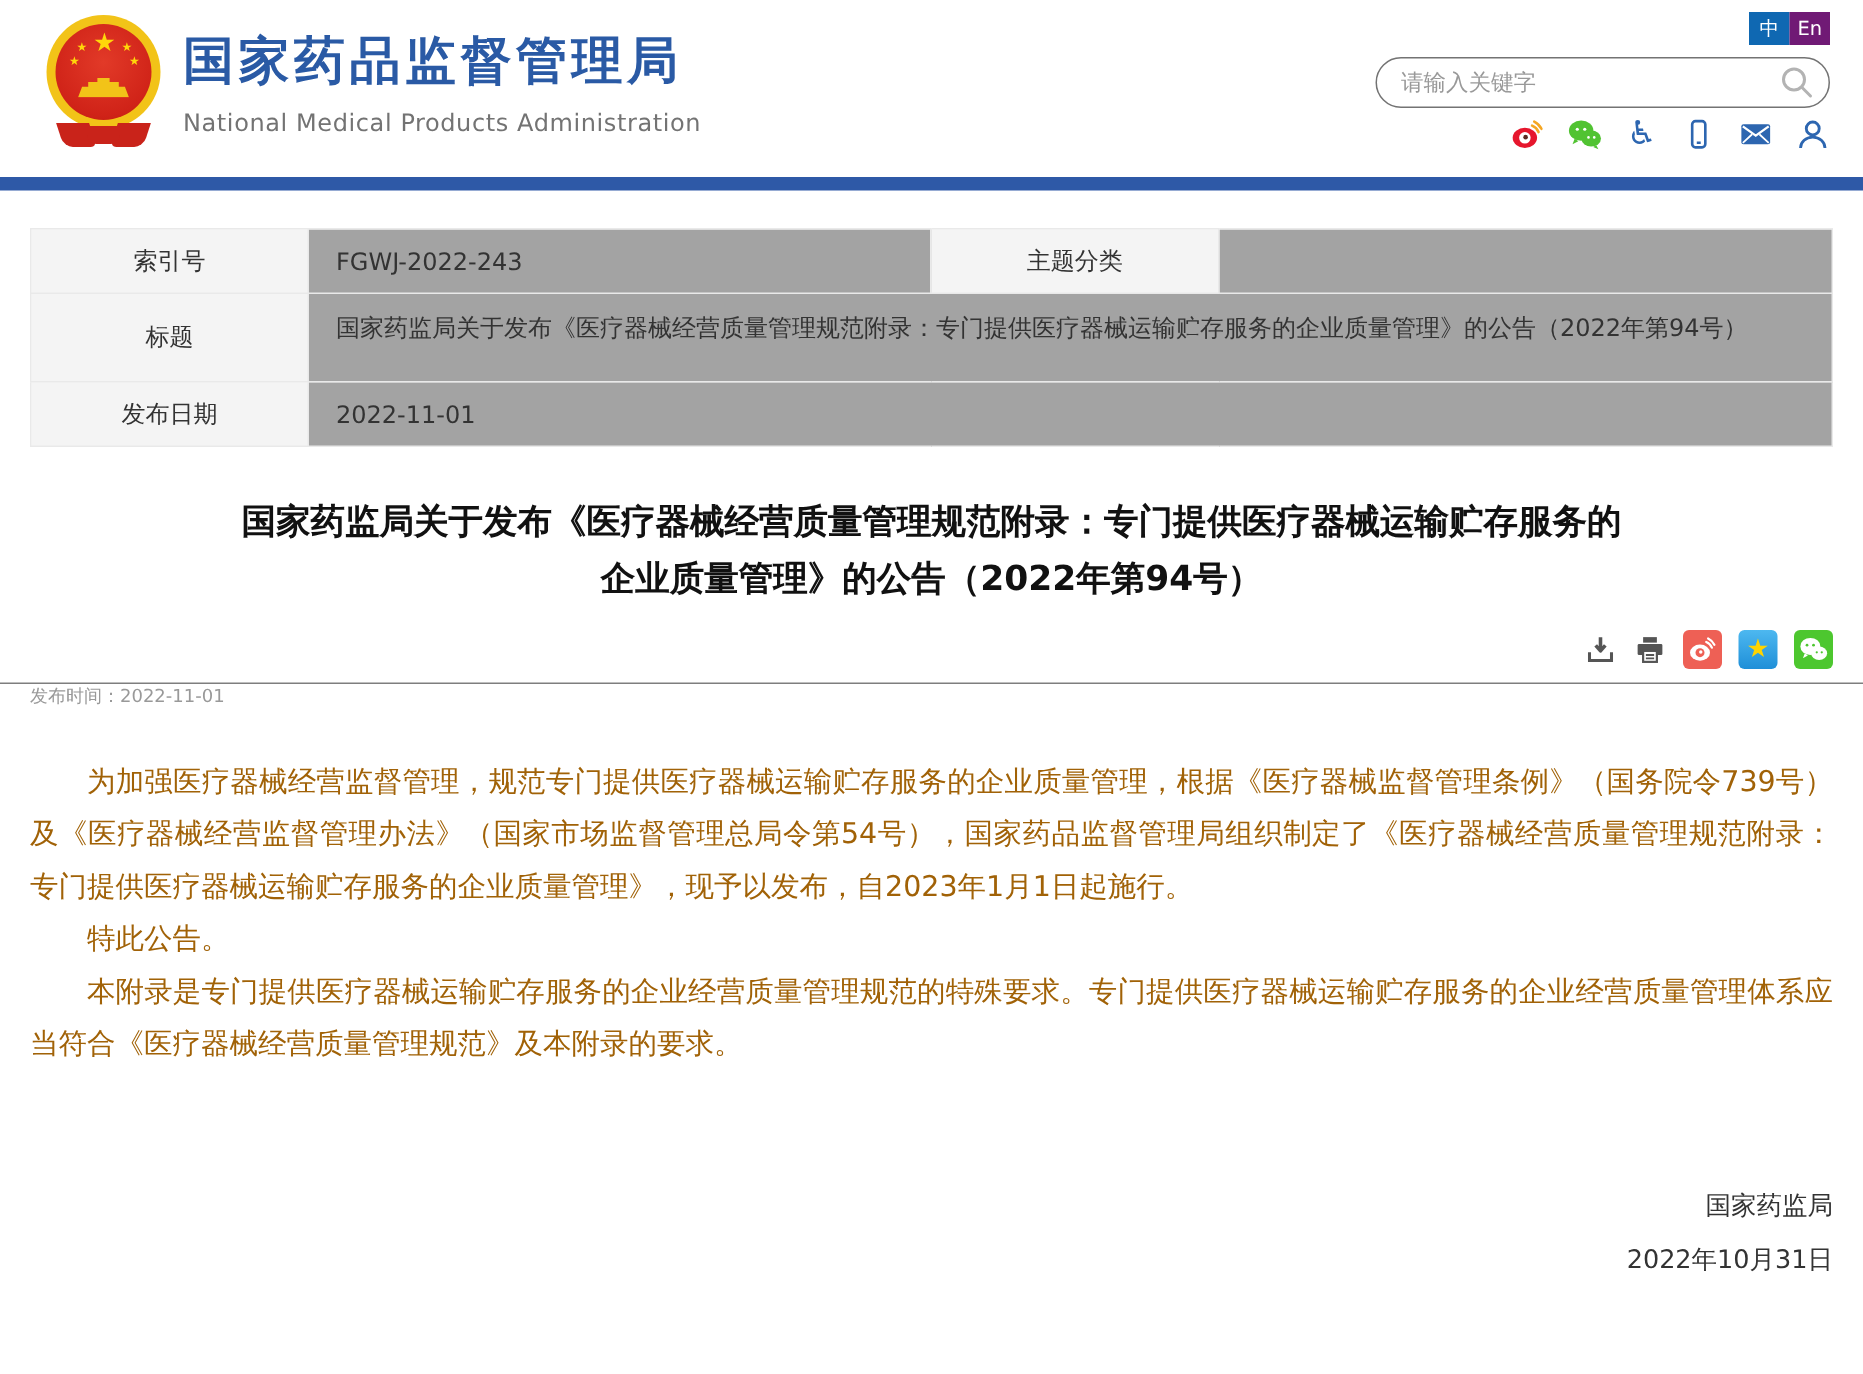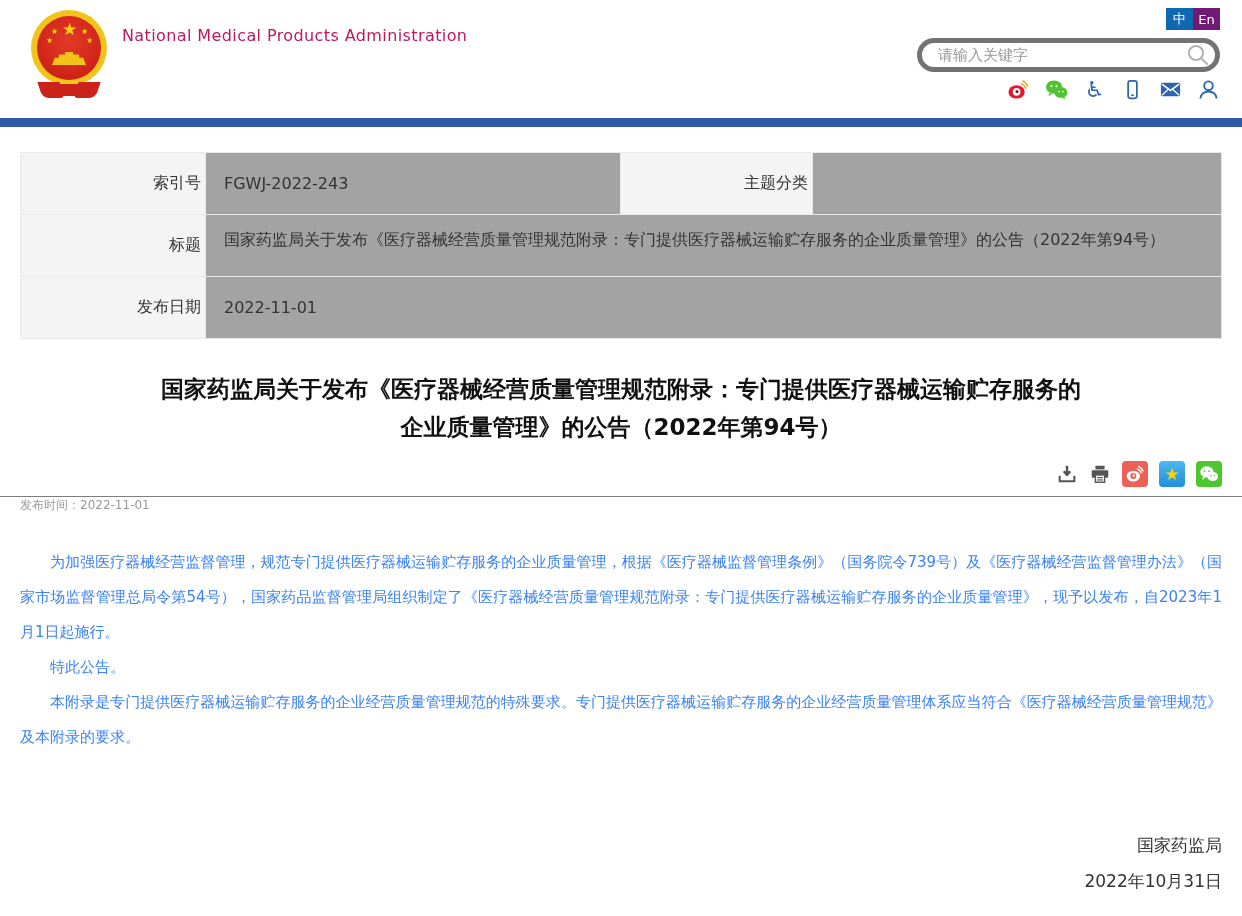--- a/index.html
+++ b/index.html
@@ -29,67 +29,67 @@
   }
   .emblem .ribbon {
     position:absolute; top:74px; width:22px; height:16px; background:#c9231a;
   }
   .emblem .ribbon.l { left:12px; transform:skewX(18deg); border-radius:0 0 4px 6px; }
   .emblem .ribbon.r { right:12px; transform:skewX(-18deg); border-radius:0 0 6px 4px; }
   .emblem .ribbon.c { left:30px; top:76px; width:22px; height:12px; border-radius:0 0 6px 6px; }
 
   .site-title-block { position:absolute; left:122px; top:18px; }
   .site-title { font-size:34px; font-weight:bold; color:#2a5aa5; letter-spacing:3px; }
-  .site-subtitle { font-size:16px; color:#be185d; margin-top:8px; letter-spacing:.4px; }
+  .site-subtitle { font-size:16px; color:#737373; margin-top:8px; letter-spacing:.4px; }
 
   .lang-toggle { position:absolute; top:8px; right:22px; display:flex; }
   .lang-btn { width:27px; height:22px; font-size:13px; color:#fff; display:flex; align-items:center; justify-content:center; cursor:pointer; }
   .lang-zh { background:#0f68b2; }
   .lang-en { background:#701a75; }
 
   .search-wrap { position:absolute; top:38px; right:22px; width:303px; height:34px; }
   .search-input {
-    width:100%; height:100%; border:5px solid #737373; border-radius:17px;
+    width:100%; height:100%; border:1px solid #737373; border-radius:17px;
     padding:0 42px 0 16px; font-size:15px; color:#333; outline:none;
     font-family:"DejaVu Sans","Liberation Sans",sans-serif;
   }
   .search-input::placeholder { color:#999; }
   .search-btn { position:absolute; right:10px; top:5px; width:24px; height:24px; cursor:pointer; }
 
   .top-icons { position:absolute; top:78px; right:22px; display:flex; align-items:center; gap:15px; }
   .top-icon { width:23px; height:23px; display:flex; align-items:center; justify-content:center; cursor:pointer; }
   .wheelchair-glyph { font-size:22px; color:#2d66b0; line-height:23px; }
 
   .blue-bar { height:9px; background:#2e59a7; }
 
   
   .content { padding:0 20px; }
   .meta-table { width:100%; border-collapse:collapse; margin-top:25px; font-size:16px; color:#333; }
   .meta-table td { border:1px solid #e9e9e9; padding:10px 18px; background:#a3a3a3; }
-  .meta-table td.lbl { background:#f4f4f4; text-align:right; padding:20px 4px; }
+  .meta-table td.lbl { background:#f4f4f4; text-align:center; padding:10px 4px; }
   .meta-table .c1 { width:185px; }
   .meta-table .c2 { width:415px; }
   .meta-table .c3 { width:192px; }
   .meta-table td.title-val { line-height:27px; padding-top:9px; padding-bottom:22px; }
   .meta-table tr.r1 td, .meta-table tr.r3 td { height:43px; }
 
   
   .article-title { margin-top:31px; text-align:center; font-size:23px; font-weight:bold; color:#111; line-height:38px; }
 
   .share-row { display:flex; justify-content:flex-end; align-items:center; gap:11px; margin-top:15px; }
   .tool-icon { width:22px; height:22px; cursor:pointer; }
   .share-tile { width:26px; height:26px; border-radius:4px; display:flex; align-items:center; justify-content:center; cursor:pointer; }
   .tile-weibo { background:#ee6055; }
   .tile-qzone { background:linear-gradient(180deg,#4db8f0,#1f8fd8); color:#ffd400; font-size:17px; }
   .tile-wechat { background:#4dc72f; }
 
   .divider { border:none; border-top:1px solid #7e7e7e; margin:9px -20px 0; }
   .publish-time { text-align:left; color:#999; font-size:12px; }
 
-  .article-body { margin-top:31px; font-size:15px; line-height:35px; color:#3b82f6; text-align:justify; }
+  .article-body { margin-top:31px; font-size:19px; line-height:35px; color:#a16207; text-align:justify; }
   .article-body p { text-indent:2em; }
   .attachment { margin-top:28px; text-indent:2em; font-size:17px; line-height:35px; color:#333; }
 
   .footer-sign { margin-top:78px; text-align:right; font-size:17px; color:#333; }
   .footer-sign .line { line-height:24px; }
   .footer-sign .line + .line { margin-top:12px; }
 </style>
 </head>
 <body>
 
@@ -103,20 +103,21 @@
     <span class="star-s" style="left:18px; top:29px;">★</span>
     <span class="star-s" style="left:53px; top:20px;">★</span>
     <span class="star-s" style="left:58px; top:29px;">★</span>
     <div class="gate"></div>
     <div class="ribbon l"></div>
     <div class="ribbon r"></div>
     <div class="ribbon c"></div>
   </div>
 
   <div class="site-title-block">
+    <div class="site-title">国家药品监督管理局</div>
     <div class="site-subtitle">National Medical Products Administration</div>
   </div>
 
   <div class="lang-toggle">
     <div class="lang-btn lang-zh">中</div>
     <div class="lang-btn lang-en">En</div>
   </div>
 
   <div class="search-wrap">
     <input class="search-input" type="text" placeholder="请输入关键字" style="">

